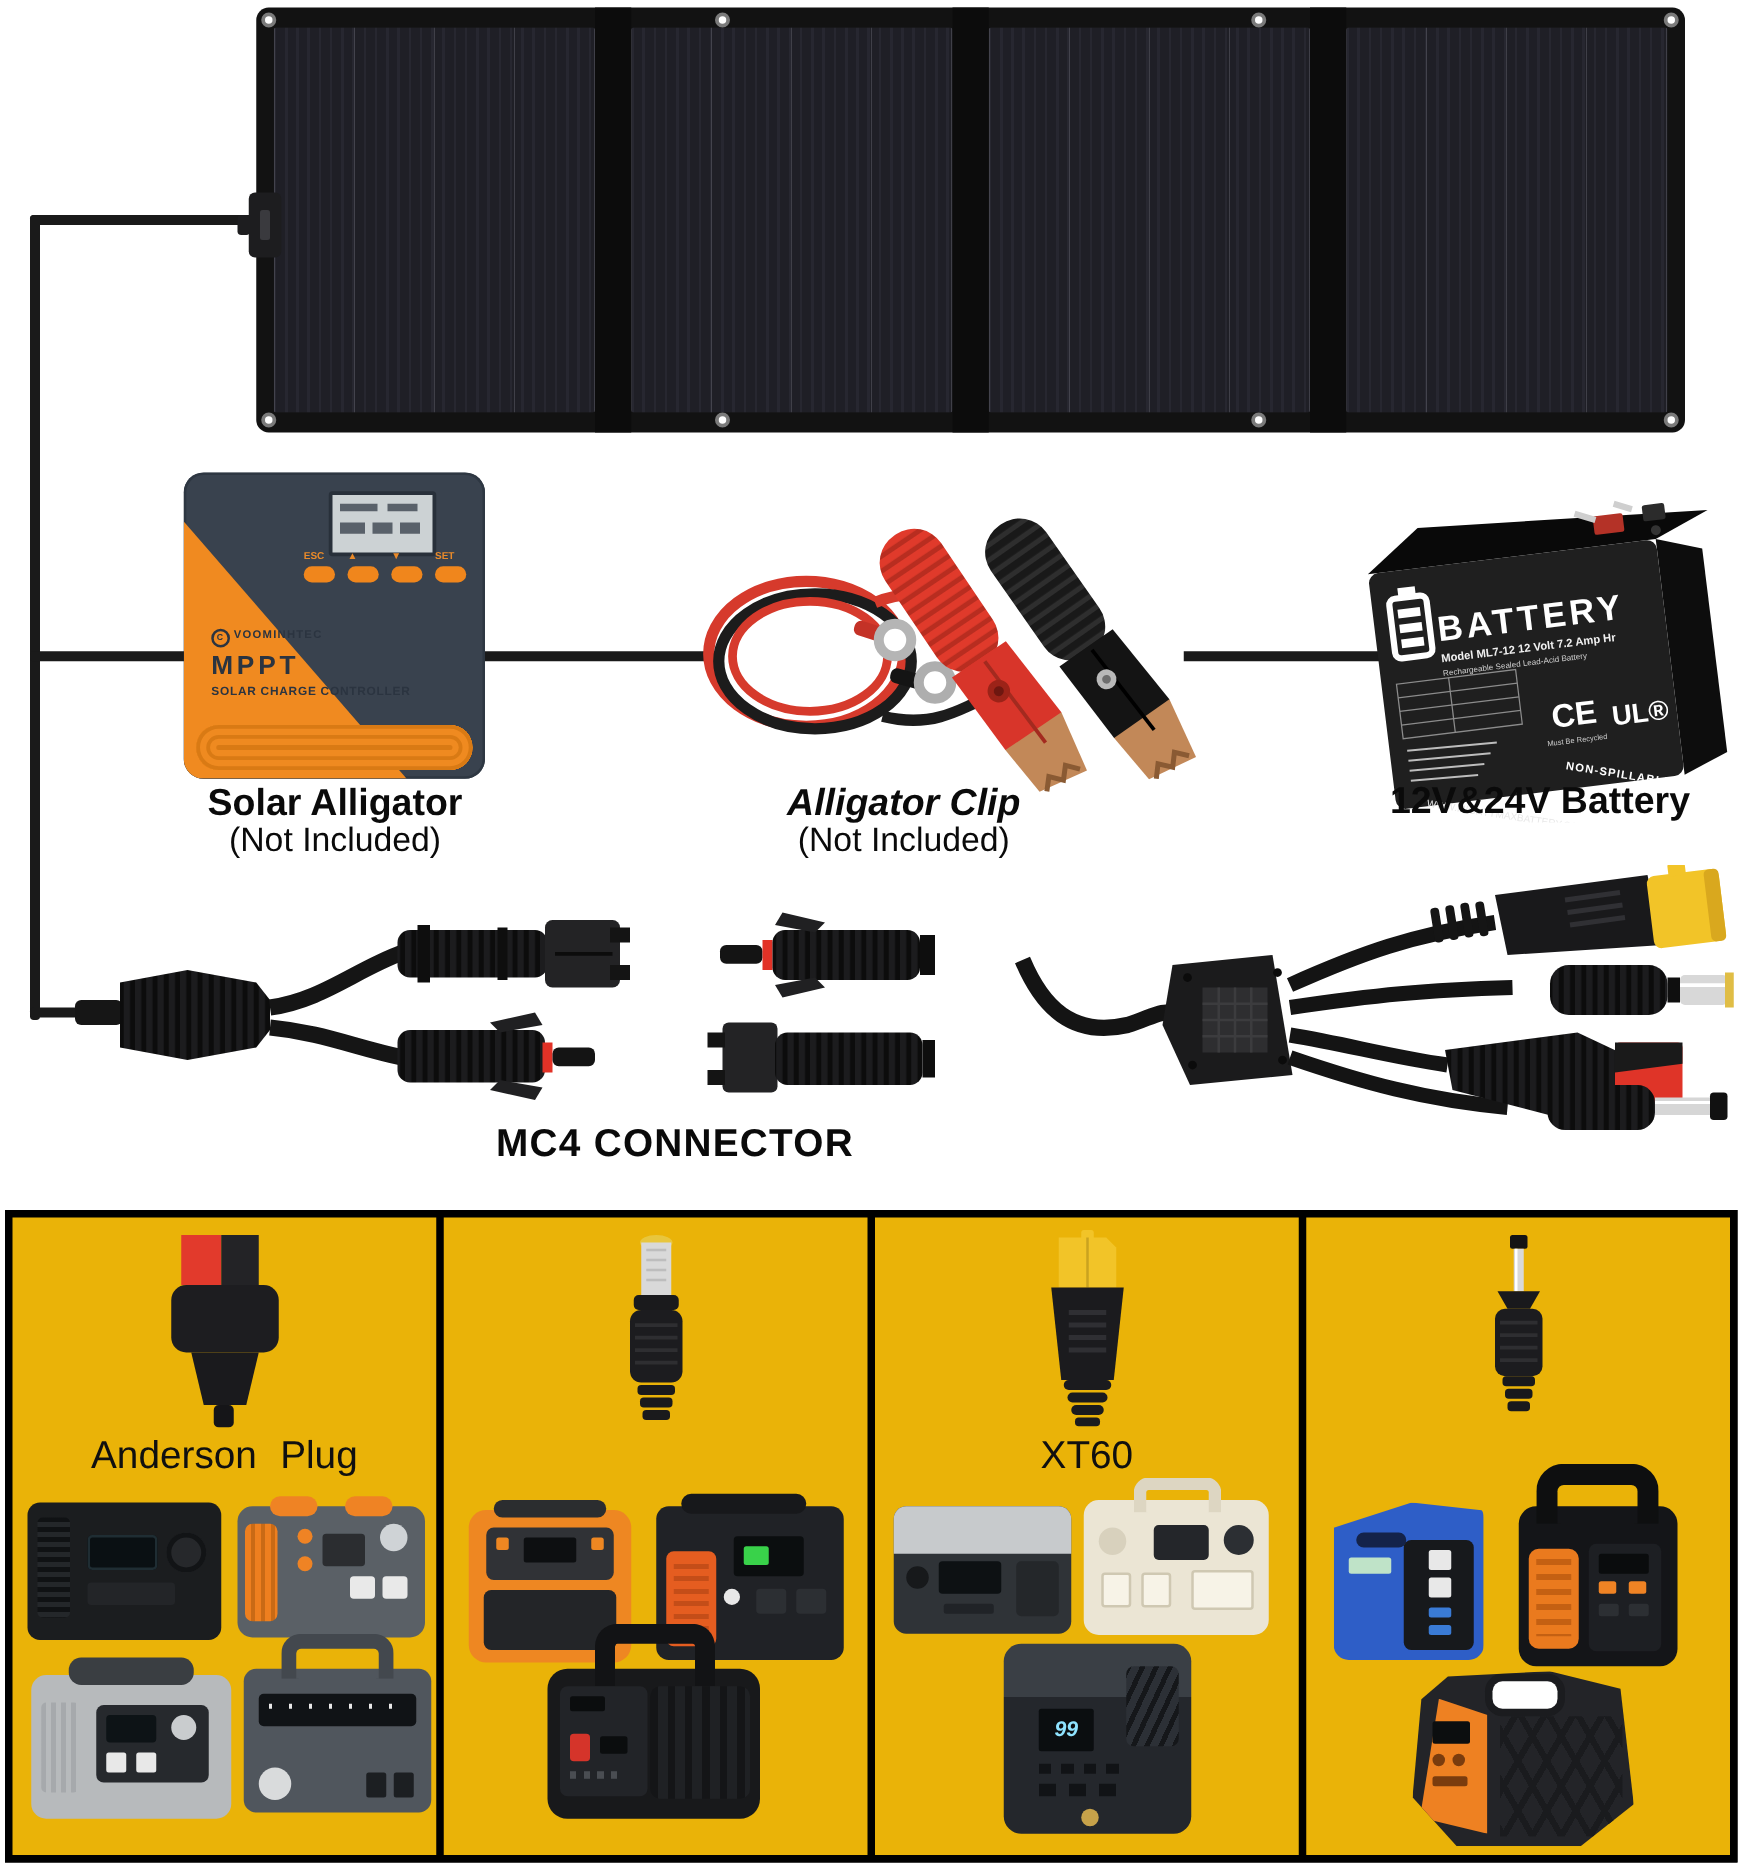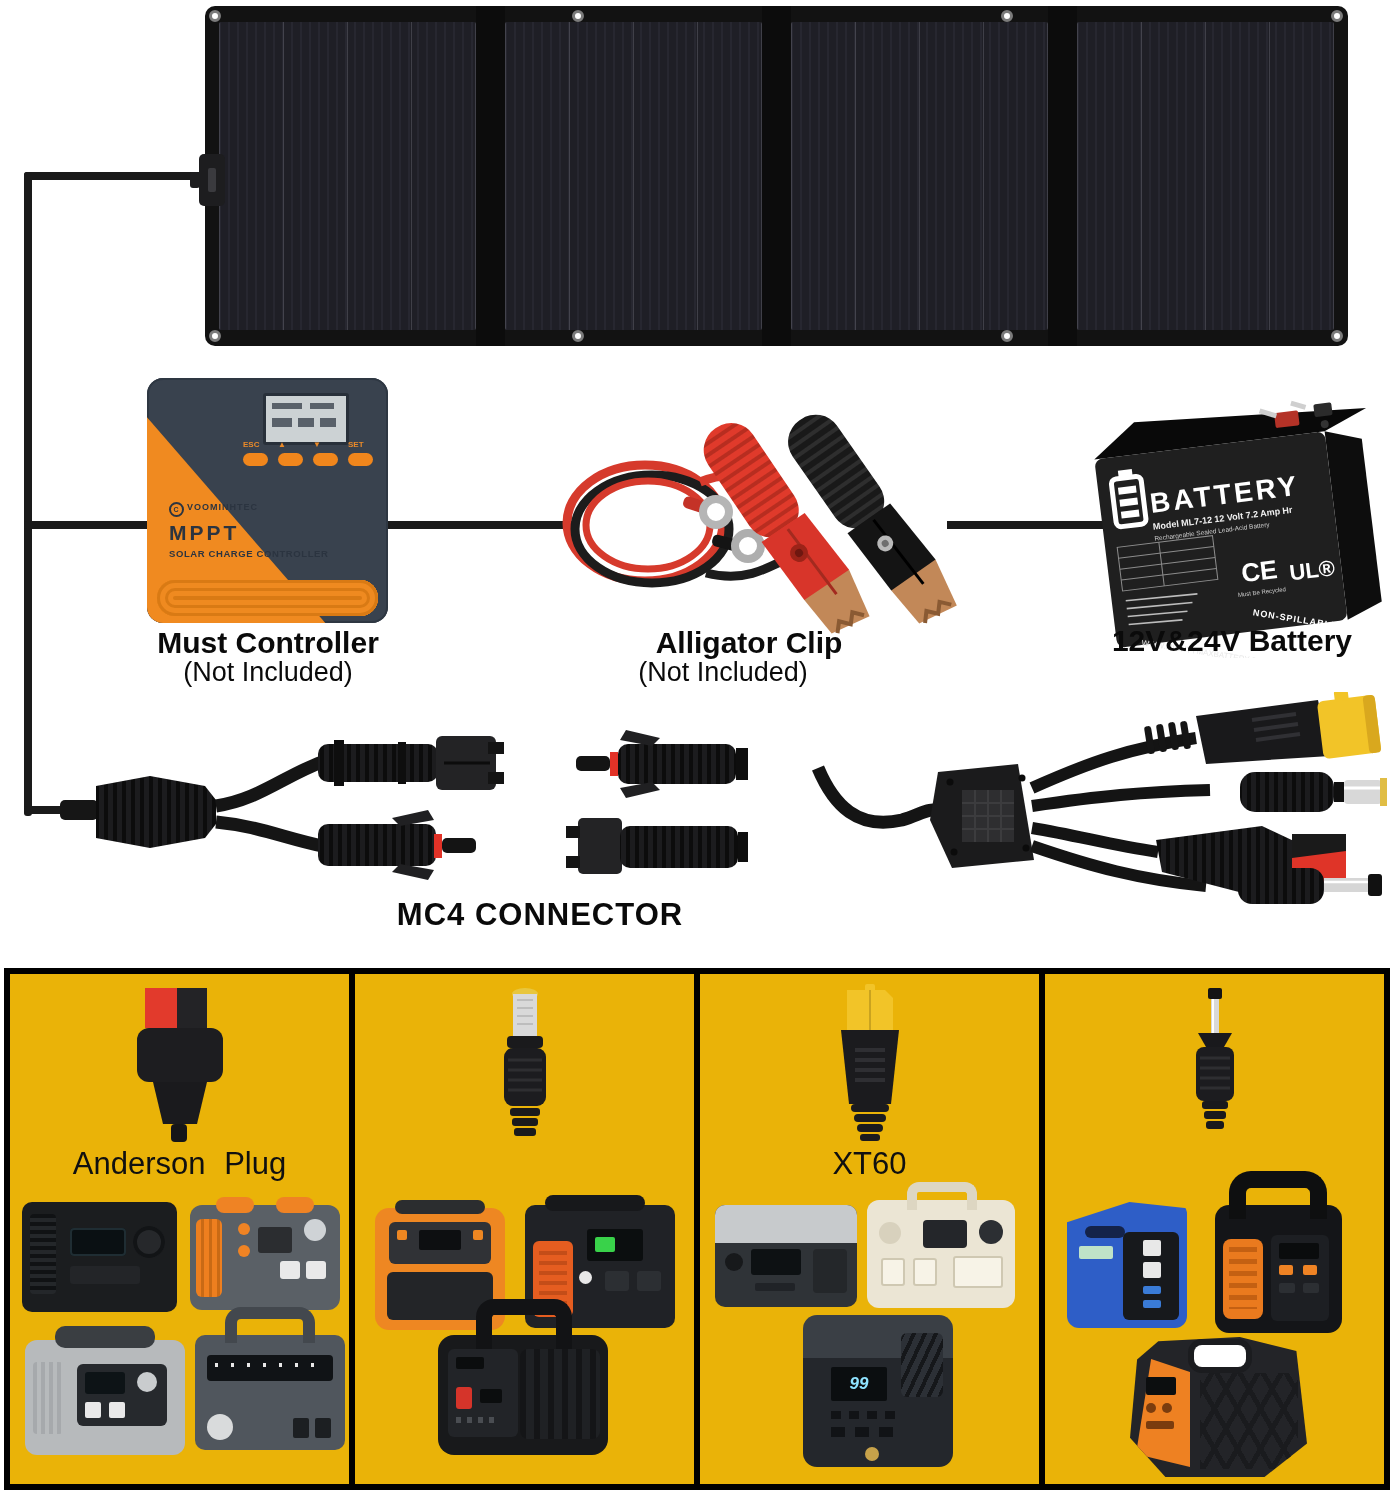--- a/index.html
+++ b/index.html
@@ -93,21 +93,21 @@
     <span class="btnlbl" style="left:201px;">SET</span>
     <div class="btn" style="left:96px;"></div>
     <div class="btn" style="left:131px;"></div>
     <div class="btn" style="left:166px;"></div>
     <div class="btn" style="left:201px;"></div>
     <div class="ctrl-logo"><s>C</s><span>VOOMINHTEC</span></div>
     <div class="ctrl-mppt">MPPT</div>
     <div class="ctrl-sub">SOLAR CHARGE CONTROLLER</div>
     <div class="heat"></div>
   </div>
-  <div class="cap" style="left:118px;top:626px;width:300px;">Must Controller</div>
+  <div class="cap" style="left:118px;top:626px;width:300px;">Solar Alligator</div>
   <div class="cap-note" style="left:118px;top:657px;width:300px;">(Not Included)</div>
 
   <svg class="abs" style="left:540px;top:402px;z-index:3;" width="420" height="234" viewBox="540 402 420 234">
     <defs>
       <pattern id="ribR" width="10" height="60" patternUnits="userSpaceOnUse">
         <rect width="10" height="60" fill="#e03a2b"></rect>
           <rect x="6" width="4" height="60" fill="#b82d20"></rect>
       </pattern>
       <pattern id="ribB" width="10" height="60" patternUnits="userSpaceOnUse">
         <rect width="10" height="60" fill="#191919"></rect>
@@ -138,21 +138,21 @@
     <g transform="translate(800 420) rotate(55)">
       <rect x="0" y="-27" width="126" height="54" rx="26" fill="url(#ribB)"></rect>
       <polygon points="120,-26 192,-31 210,-5 192,23 120,26" fill="#141414"></polygon>
       <polygon points="192,-31 242,-22 235,19 192,23" fill="#c28858"></polygon>
       <path d="M238 -18 l-9 8 9 8 -9 8 9 8" fill="none" stroke="#8a5a33" stroke-width="4"></path>
       <line x1="124" y1="-3" x2="205" y2="-7" stroke="#000000" stroke-width="3"></line>
       <circle cx="150" cy="1" r="8" fill="#b9b9b9"></circle>
         <circle cx="150" cy="1" r="3.5" fill="#6e6e6e"></circle>
     </g>
   </svg>
-  <div class="cap" style="left:599px;top:626px;width:300px;">Alligator Clip</div>
+  <div class="cap" style="left:573px;top:626px;width:300px;font-style:italic;">Alligator Clip</div>
   <div class="cap-note" style="left:573px;top:657px;width:300px;">(Not Included)</div>
 
   <svg class="abs" style="left:1092px;top:380px;z-index:3;" width="300" height="278" viewBox="0 0 300 278">
     <g transform="rotate(-7 150 150)">
       <polygon points="244,62 280,74 280,238 244,252" fill="#0d0d0d"></polygon>
       <polygon points="12,62 56,30 288,44 244,62" fill="#090909"></polygon>
       <rect x="196" y="38" width="24" height="15" rx="2" fill="#b43227"></rect>
       <path d="M182 34 l16 7 M214 30 l14 6" stroke="#cfcfcf" stroke-width="5"></path>
       <rect x="236" y="34" width="18" height="13" rx="2" fill="#2b2b2b"></rect>
       <circle cx="245" cy="55" r="4" fill="#333"></circle>
@@ -398,21 +398,21 @@
       <div class="ps" style="left:167px;top:226px;width:148px;height:108px;background:#ebe5d4;border-radius:12px;">
         <i style="left:40px;top:-18px;width:70px;height:28px;border:10px solid #ddd6c2;border-bottom:none;border-radius:12px 12px 0 0;box-sizing:border-box;"></i>
         <i style="left:12px;top:22px;width:22px;height:22px;border-radius:50%;background:#d8d1bd;"></i>
         <i style="left:56px;top:20px;width:44px;height:28px;background:#24262a;border-radius:4px;"></i>
         <i style="right:12px;top:20px;width:24px;height:24px;border-radius:50%;background:#2c2f33;"></i>
         <i style="left:14px;top:58px;width:24px;height:28px;background:#f7f3e7;border:2px solid #cfc8b2;border-radius:3px;box-sizing:border-box;"></i>
         <i style="left:46px;top:58px;width:24px;height:28px;background:#f7f3e7;border:2px solid #cfc8b2;border-radius:3px;box-sizing:border-box;"></i>
         <i style="right:12px;top:56px;width:50px;height:32px;background:#f7f3e7;border:2px solid #cfc8b2;border-radius:3px;box-sizing:border-box;"></i>
       </div>
       <div class="ps" style="left:103px;top:341px;width:150px;height:152px;background:linear-gradient(180deg,#3a3f45 0 28%,#24272c 28%);border-radius:14px;">
-        <i style="left:28px;top:52px;width:56px;height:34px;background:#0b0e10;border-radius:2px;text-align:center;">
+        <i style="left:28px;top:52px;width:44px;height:34px;background:#0b0e10;border-radius:2px;text-align:center;">
           <span style="color:#8fe3ff;font-size:17px;font-weight:bold;line-height:34px;font-family:'Liberation Sans',sans-serif;">99</span>
         </i>
         <i style="right:10px;top:18px;width:42px;height:64px;background:repeating-linear-gradient(115deg,#15171a 0 4px,#2c3036 4px 10px);border-radius:6px;"></i>
         <i style="left:28px;top:96px;width:70px;height:8px;background:repeating-linear-gradient(90deg,#111316 0 10px,transparent 10px 18px);"></i>
         <i style="left:28px;top:112px;width:70px;height:10px;background:repeating-linear-gradient(90deg,#111316 0 14px,transparent 14px 24px);"></i>
         <i style="left:62px;top:132px;width:14px;height:14px;border-radius:50%;background:#c7a24a;"></i>
       </div>
     </div>
 
     <div class="cell">

